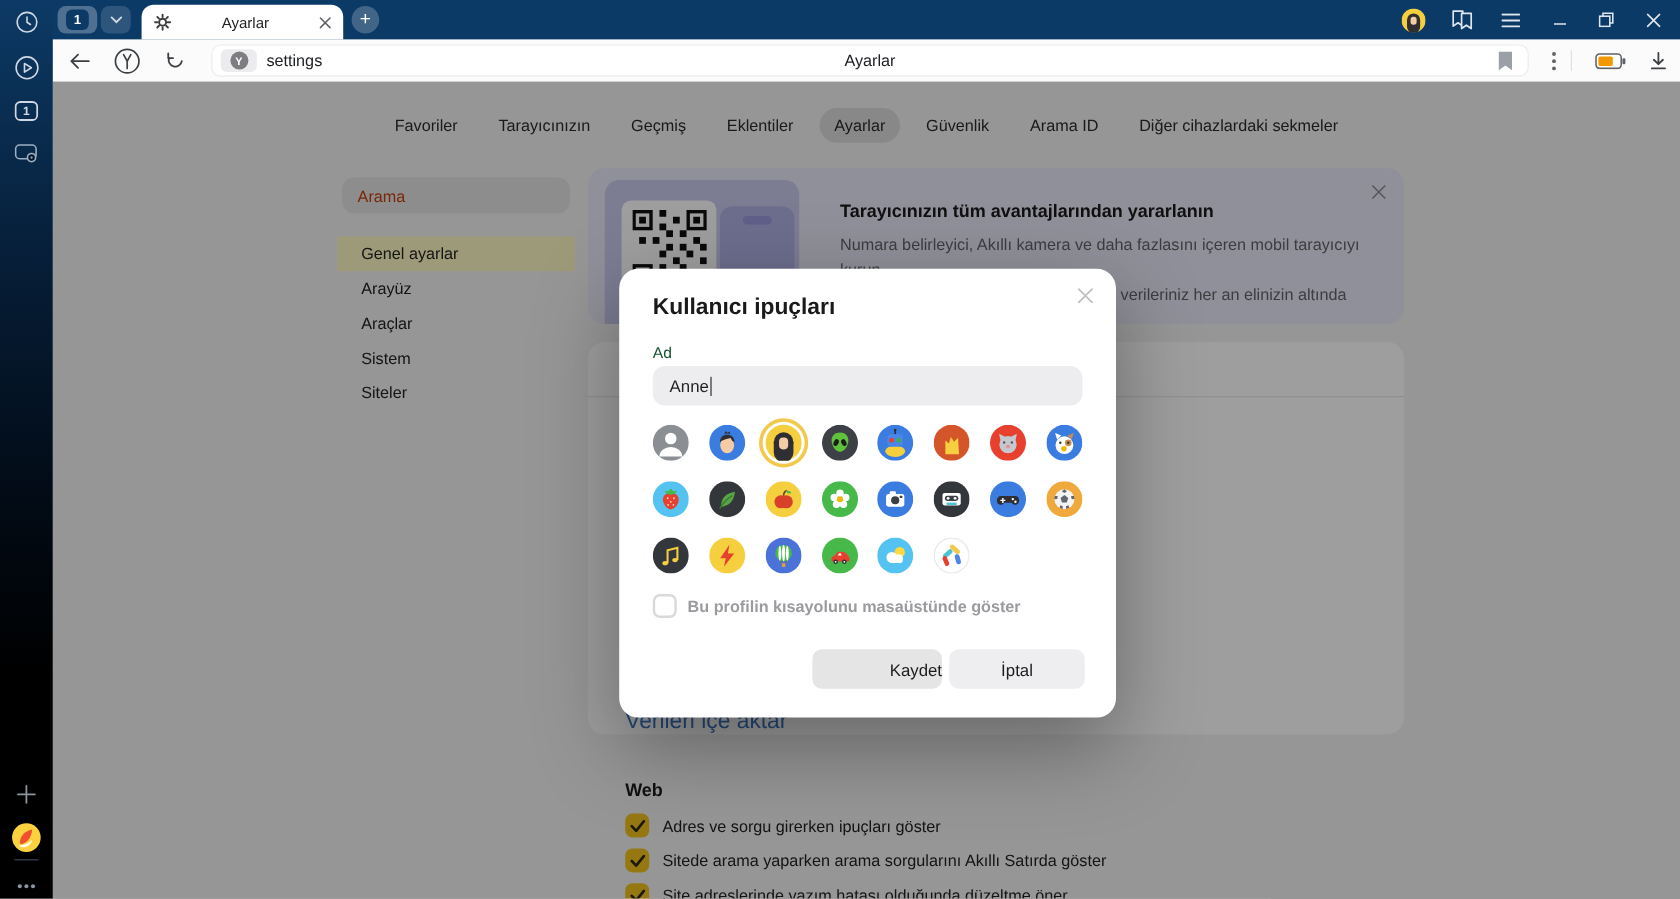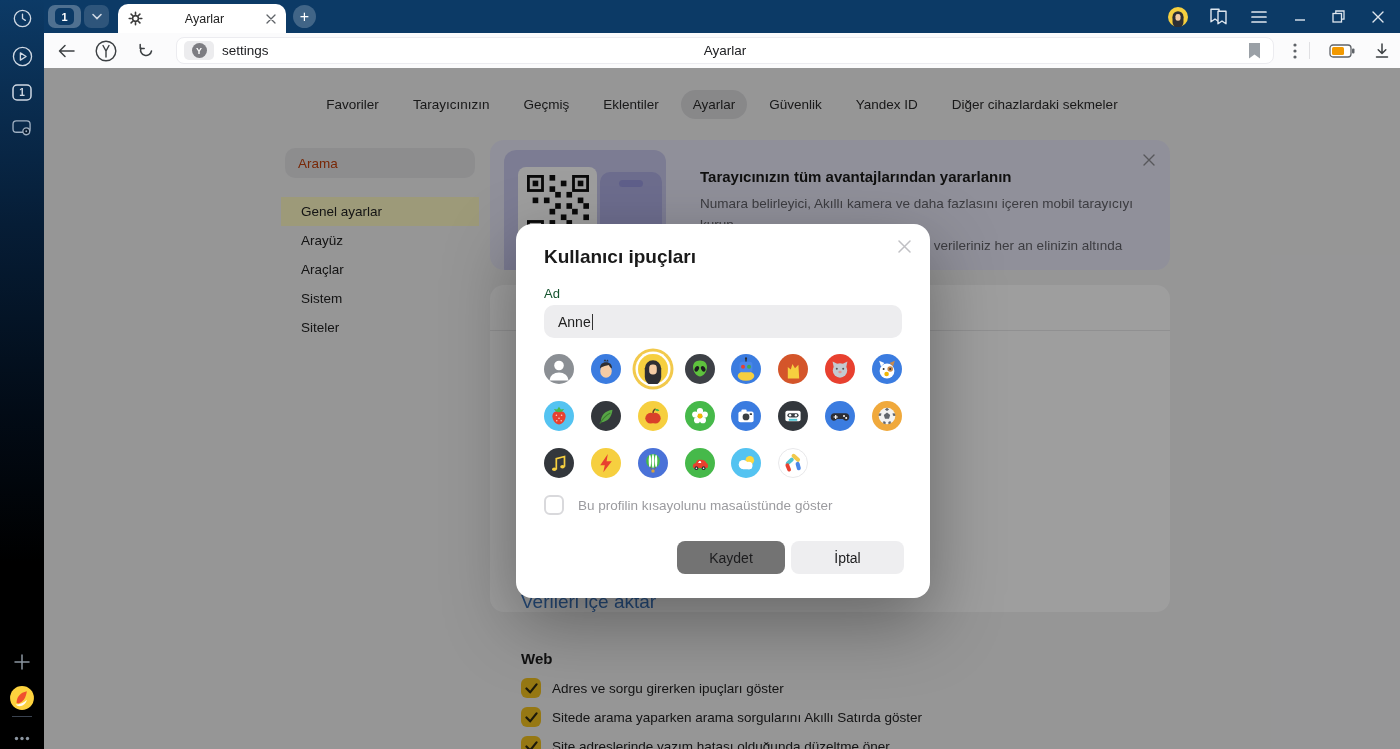--- a/index.html
+++ b/index.html
@@ -69,26 +69,26 @@
   .modal { position:absolute; left:516px; top:224px; width:414px; height:374px; background:#fff; border-radius:16px; box-shadow:0 24px 70px rgba(0,0,0,.35); z-index:40; padding:0 28px; }
   .modal .mclose { position:absolute; right:16px; top:12px; width:20px; height:20px; display:flex; align-items:center; justify-content:center; cursor:pointer; }
   .modal h2 { position:absolute; left:28px; top:22px; font-size:19px; color:#1a1a1a; }
   .modal .adlabel { position:absolute; left:28px; top:62px; font-size:13px; color:#14532d; }
   .nameinput { position:absolute; left:28px; top:81px; width:358px; height:33px; background:#ededef; border-radius:10px; display:flex; align-items:center; padding-left:14px; font-size:14px; color:#222; }
   .caret { display:inline-block; width:1px; height:16px; background:#333; margin-left:1px; }
   .avgrid { position:absolute; left:28px; top:130px; width:358px; display:grid; grid-template-columns:repeat(8,30px); justify-content:space-between; row-gap:17px; }
   .avatar { width:30px; height:30px; border-radius:50%; cursor:pointer; }
   .avatar svg { display:block; }
   .avatar.selected { box-shadow:0 0 0 2.5px #fff, 0 0 0 5.5px #f2c94c; }
-  .mcheckrow { position:absolute; left:28px; top:271px; display:flex; align-items:center; gap:14px; cursor:pointer; }
+  .mcheckrow { position:absolute; left:28px; top:271px; display:flex; align-items:center; gap:9px; cursor:pointer;font-weight:bold; }
   .mcheckbox { width:20px; height:20px; border:2px solid #d9d9dc; border-radius:6px; background:#fff; }
   .mchecklabel { font-size:13.5px; color:#9b9b9f; }
   .mbuttons { position:absolute; right:26px; top:317px; display:flex; gap:6px; }
   .btn { height:33px; border:none; border-radius:8px; font-size:14px; color:#1c1c1e; font-family:"Liberation Sans",sans-serif; cursor:pointer; }
-  .btn.save { width:108px; background:#737373; }
+  .btn.save { width:108px; background:#e5e5e5;text-align:right; }
   .btn.cancel { width:113px; background:#eeeef0; }
 </style>
 </head>
 <body>
 
 <div class="app">
 
   <div class="topbar">
     <div class="tabcounter">
       <div class="inner">1</div>
@@ -250,21 +250,21 @@
   </div>
 
   <div class="content">
     <div class="navtabs" id="navTabs">
         <div class="navtab">Favoriler</div>
         <div class="navtab">Tarayıcınızın</div>
         <div class="navtab">Geçmiş</div>
         <div class="navtab">Eklentiler</div>
         <div class="navtab active">Ayarlar</div>
         <div class="navtab">Güvenlik</div>
-        <div class="navtab">Yandex ID</div>
+        <div class="navtab">Arama ID</div>
         <div class="navtab">Diğer cihazlardaki sekmeler</div>
       </div>
 
     <div class="sidemenu">
       <div class="searchbox">Arama</div>
       <div class="menulist" id="menuList">
           <div class="menuitem selected">Genel ayarlar</div>
           <div class="menuitem">Arayüz</div>
           <div class="menuitem">Araçlar</div>
           <div class="menuitem">Sistem</div>

